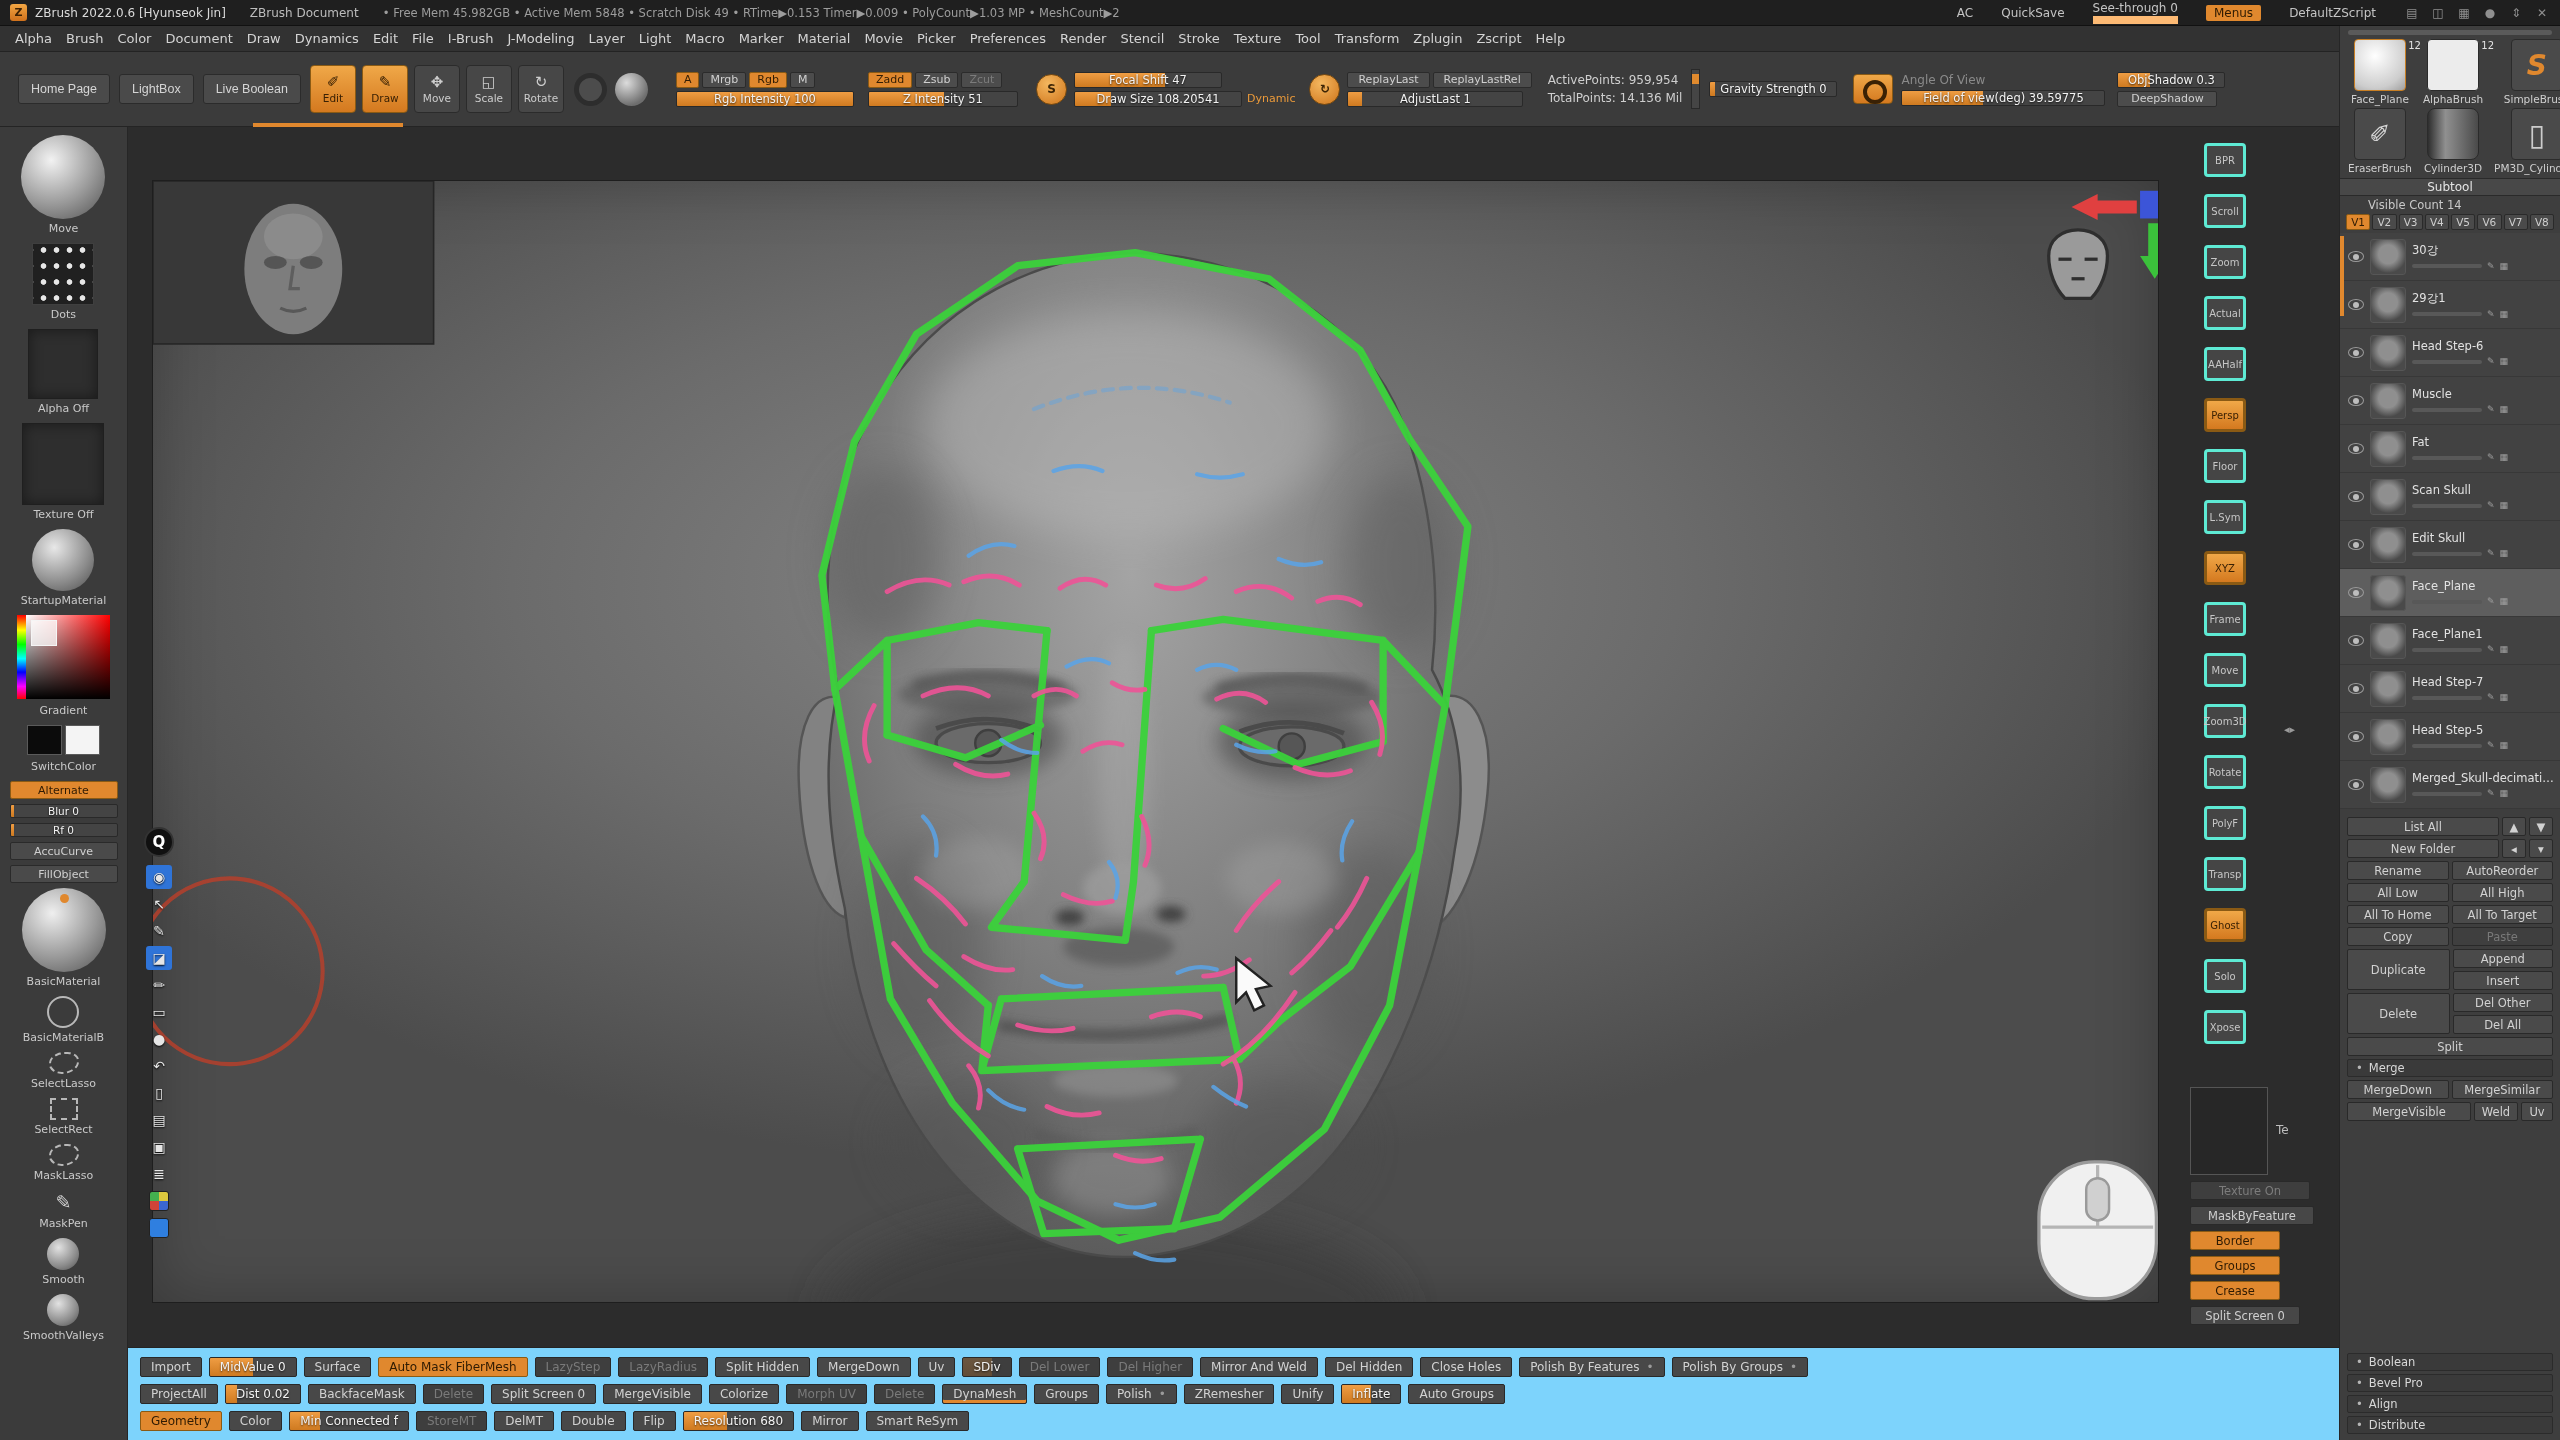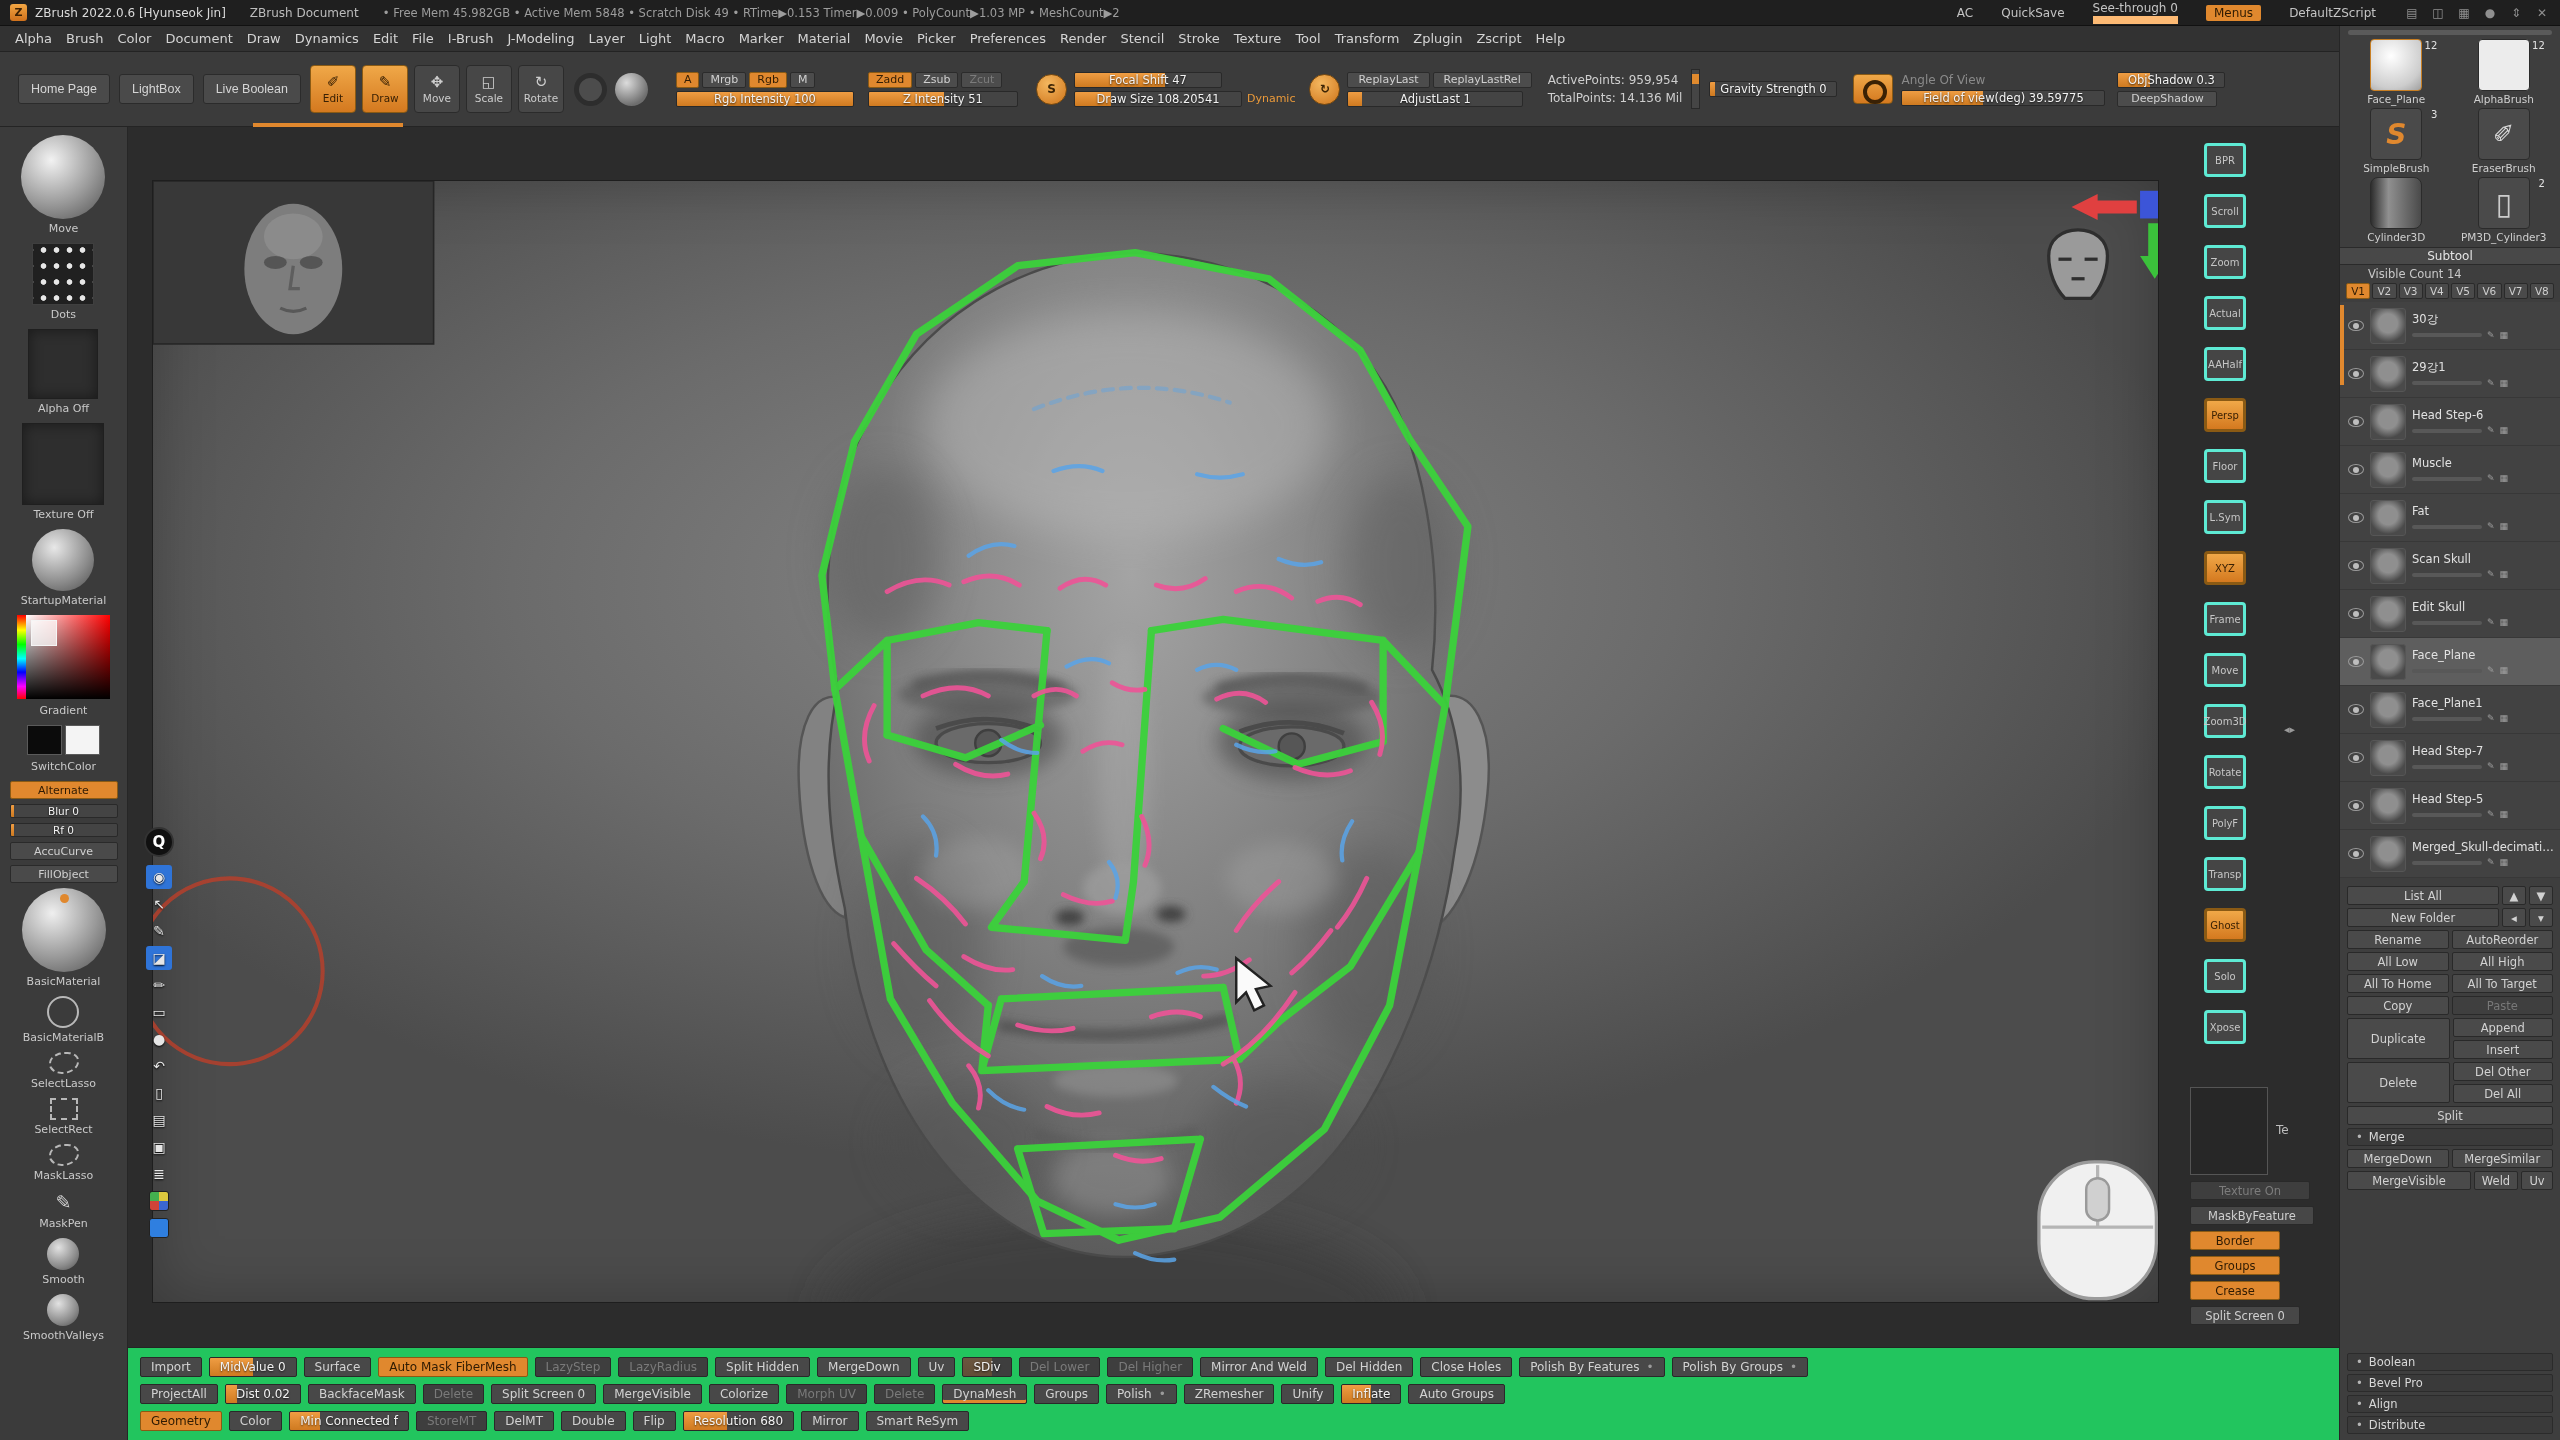--- a/index.html
+++ b/index.html
@@ -120,41 +120,41 @@
             font-size:11.5px;z-index:4;align-items:flex-start}
   .tex-row{display:flex;gap:8px;align-items:flex-start}
   .tex-box{width:78px;height:88px;background:#272727;border:1px solid #555}
   .tex-label{color:#bdbdbd;font-size:12px;margin-top:36px}
   .ms-btn{height:19px;background:#474747;border:1px solid #292929;border-radius:2px;color:#cfcfcf;
           display:flex;align-items:center;justify-content:center;padding:0 8px}
   .ms-btn.dis{color:#7c7c7c;background:#3e3e3e}
   .ms-btn.orange{background:#e0882e;color:#2f1b03;border-color:#8a5a14;width:90px}
 
   
-  .bottom{position:absolute;left:128px;right:221px;bottom:0;height:93px;background:#22c55e;border-top:1px solid #242424;
+  .bottom{position:absolute;left:128px;right:221px;bottom:0;height:93px;background:#7dd3fc;border-top:1px solid #242424;
           display:flex;flex-direction:column;justify-content:space-evenly;padding:3px 12px}
   .brow{display:flex;align-items:center;gap:7px;height:22px}
   .bb{height:20px;padding:0 10px;background:#484848;border:1px solid #292929;border-radius:2px;font-size:12px;color:#d2d2d2;
       display:flex;align-items:center;white-space:nowrap;position:relative;overflow:hidden}
   .bb span{position:relative;z-index:1}
   .bb.orange{background:#e0882e;color:#2f1b03;border-color:#8a5a14}
   .bb.disabled{color:#7a7a7a;background:#3e3e3e}
   .bb.slider::before{content:"";position:absolute;left:0;top:0;bottom:0;width:var(--fill,40%);
                      background:linear-gradient(#ef9d43,#cf7a20)}
   .bb.slider{color:#f2f2f2}
   .bb.slider span{text-shadow:0 1px 2px rgba(0,0,0,.7)}
   .bb.disabled.slider::before{opacity:.25}
   .bb.accent{box-shadow:inset 0 -3px 0 #e0882e}
   .bb.dotted::after{content:"•";margin-left:7px;color:#9a9a9a;position:relative;z-index:1}
 
   
   .right-tray{position:absolute;top:26px;right:0;width:221px;bottom:0;background:#3e3e3e;border-left:1px solid #262626;
               display:flex;flex-direction:column;font-size:12px;overflow:hidden}
   .rt-scroll{height:5px;background:#5a5a5a;border-radius:3px;margin:4px 8px 2px}
-  .tools{display:grid;grid-template-columns:1fr 1fr;gap:3px 11px;padding:2px 8px 4px}
+  .tools{display:grid;grid-template-columns:1fr 1fr 1fr;gap:3px 11px;padding:2px 8px 4px}
   .tool{display:flex;flex-direction:column;align-items:center}
   .tool-thumb{width:52px;height:52px;background:#4a4a4a;border:1px solid #2b2b2b;border-radius:4px;position:relative;
               display:flex;align-items:center;justify-content:center}
   .badge{position:absolute;top:0;right:-16px;font-size:10px;color:#e2e2e2}
   .tool-name{font-size:10.5px;color:#cfcfcf;margin-top:2px;white-space:nowrap}
   .t-plane .tool-thumb{background:radial-gradient(circle at 40% 32%,#fff,#cdcdcd 70%,#9f9f9f);border-color:#c87f24}
   .t-alpha .tool-thumb{background:#ececec}
   .t-simple .tool-thumb::after{content:"S";font-style:italic;font-size:28px;color:#e0882e;font-weight:bold}
   .t-eraser .tool-thumb::after{content:"✐";font-size:26px;color:#d8d8d8}
   .t-cyl .tool-thumb{background:linear-gradient(90deg,#2e2e2e,#909090 35%,#4a4a4a);border-radius:8px}

